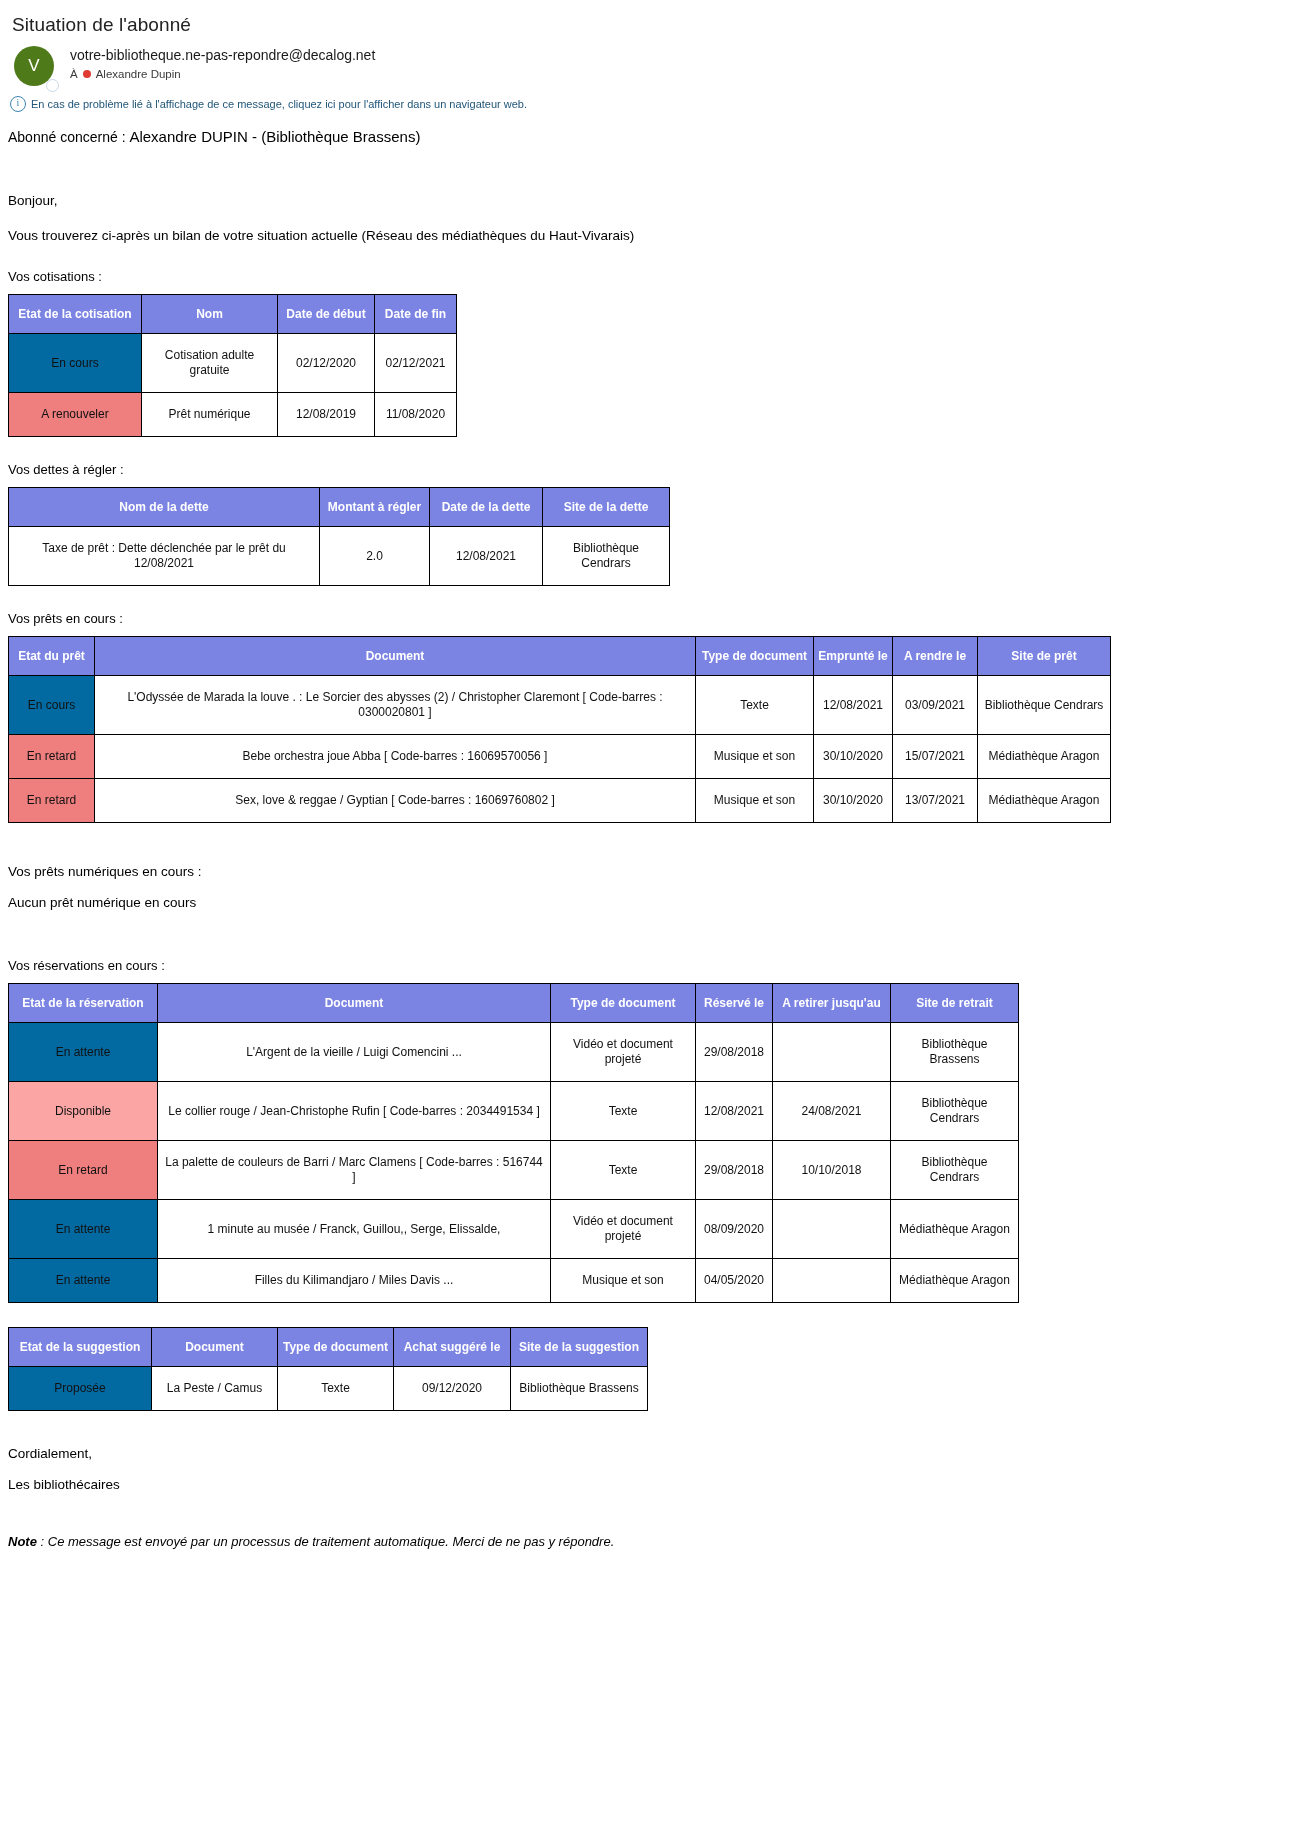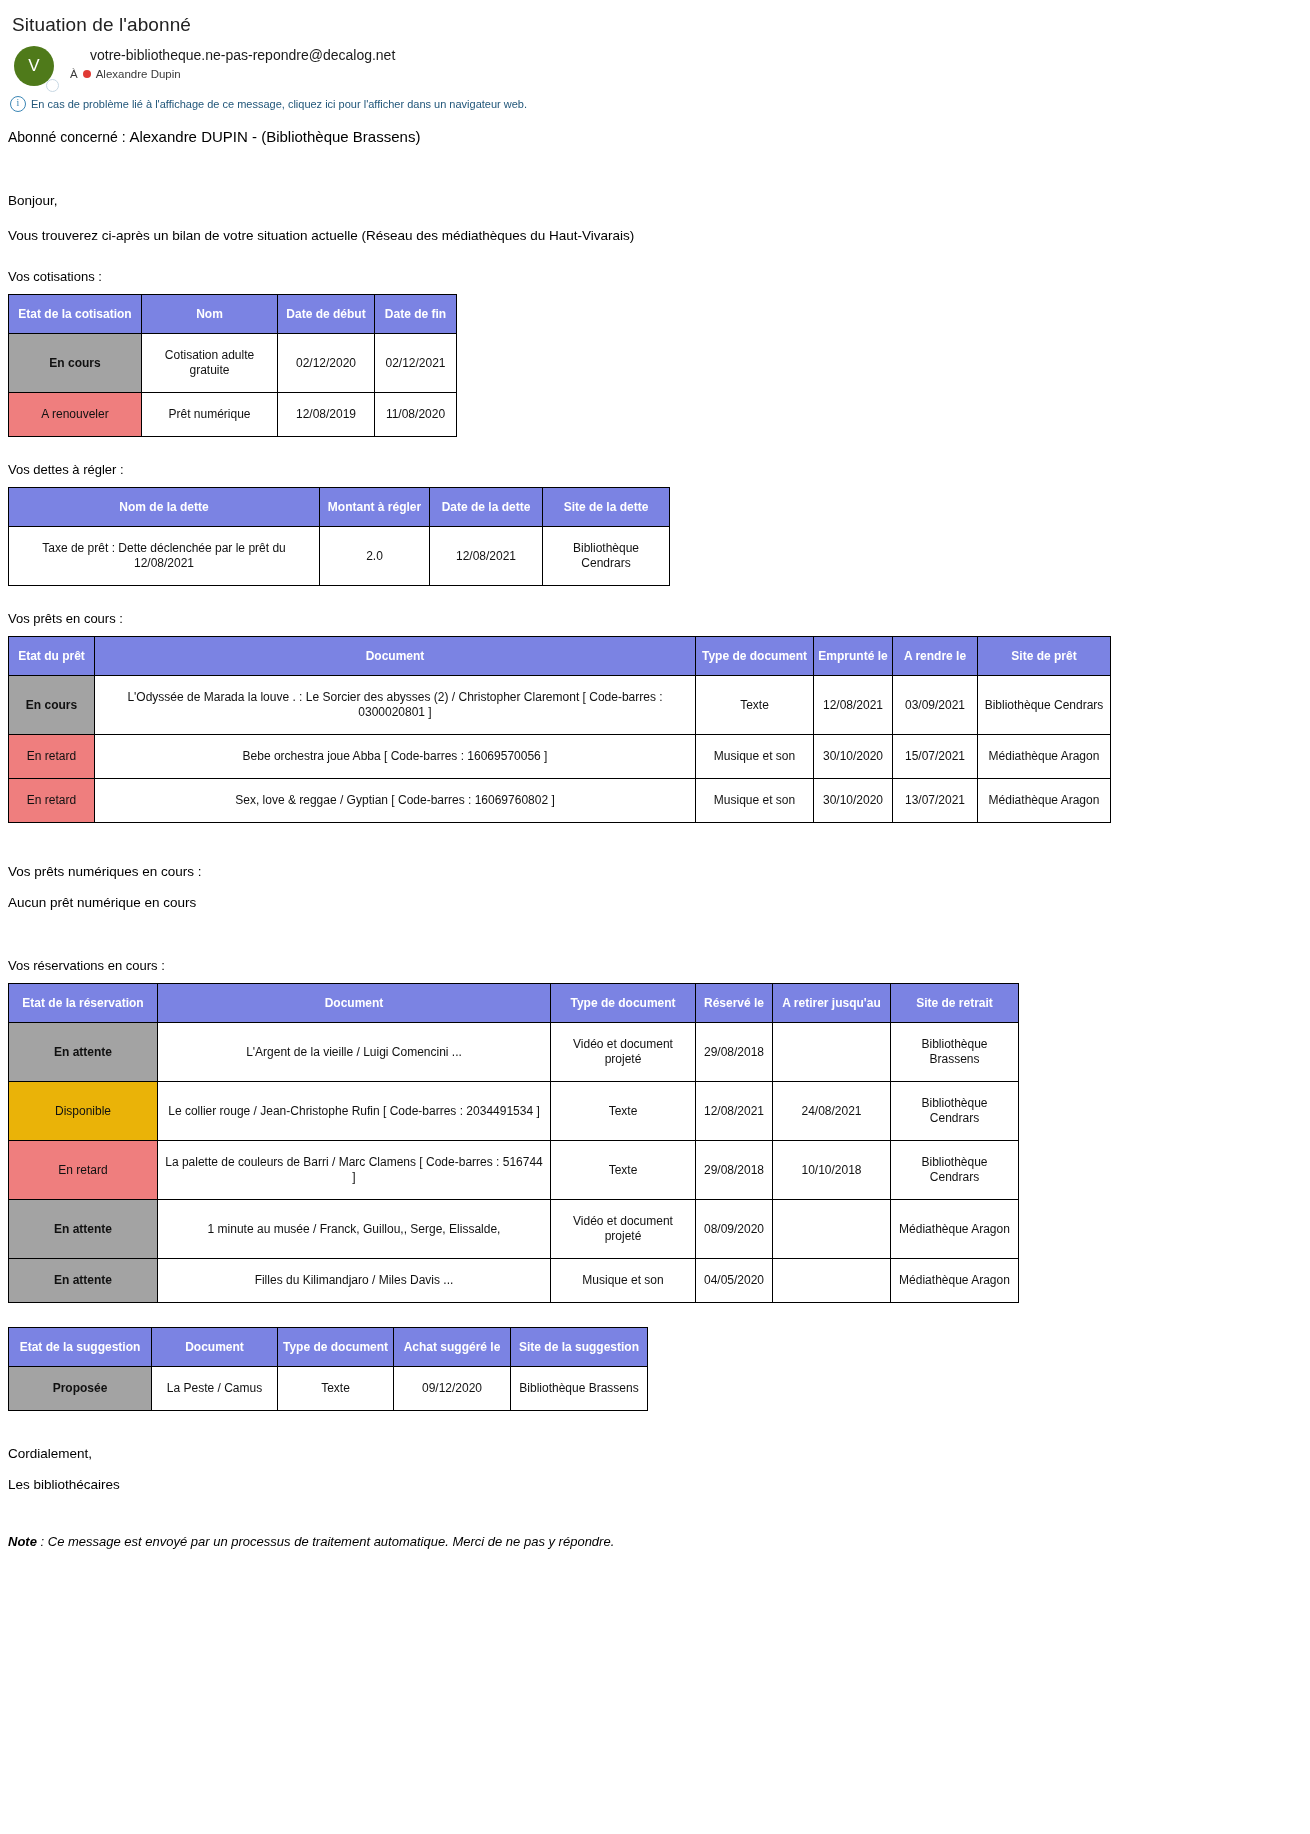--- a/index.html
+++ b/index.html
@@ -62,21 +62,20 @@
     border: 1px solid #c8d8e4;
     box-sizing: border-box;
   }
   .mail-from-block {
     padding-left: 12px;
   }
   .mail-from {
     font-size: 14px;
     color: #1a1a1a;
     line-height: 18px;
-    margin-left: 20px;
   }
   .mail-to {
     font-size: 11.5px;
     color: #3b3b3b;
     line-height: 16px;
     padding-top: 2px;
     display: flex;
     align-items: center;
     gap: 5px;
   }
@@ -154,22 +153,22 @@
   table.rep td {
     border: 1px solid #000000;
     font-size: 12px;
     padding: 14px 6px;
     text-align: center;
     vertical-align: middle;
     color: #111111;
     line-height: 15px;
   }
   td.state-late    { background: #ef7e7e; }
-  td.state-ok      { background: #a3a3a3; font-weight: bold; }
-  td.state-avail   { background: #eab308; }
+  td.state-ok      { background: #0369a1; }
+  td.state-avail   { background: #fca5a5; }
   td.doc-left      { text-align: left; padding-left: 10px; }
 
   .note-line {
     font-size: 13px;
     font-style: italic;
   }
   .note-line b { font-style: italic; }
 </style>
 </head>
 <body>

